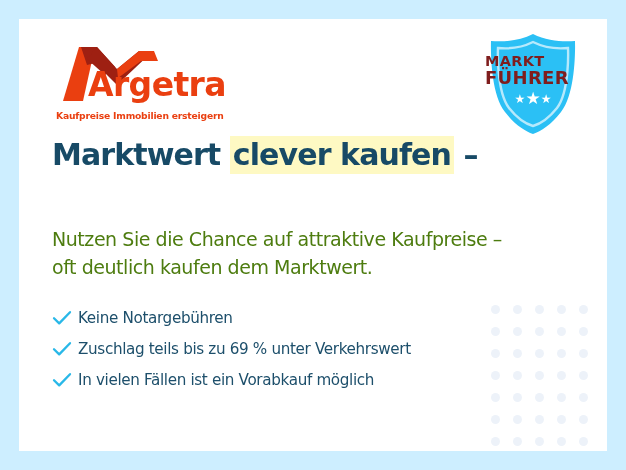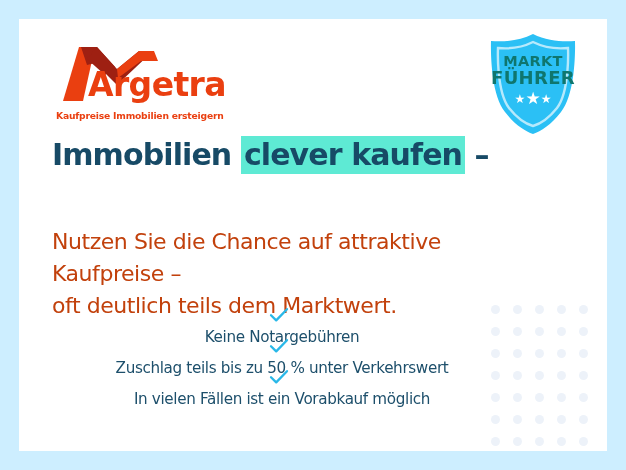--- a/index.html
+++ b/index.html
@@ -93,22 +93,21 @@
     top: 13px;
     width: 96px;
     height: 104px;
   }
   .badge svg { display: block; }
   .badge-text {
     position: absolute;
     left: 0;
     top: 22px;
     width: 96px;
-    text-align: center;
-    color: #0f766e;
+    color: #7f1d1d;
     font-family: "DejaVu Sans", sans-serif;
     font-weight: bold;
     line-height: 1.02;
     letter-spacing: 0.3px;
   }
   .badge-line1 { font-size: 14.5px; display: block; }
   .badge-line2 { font-size: 18px; display: block; }
   .badge-stars {
     position: absolute;
     left: 0;
@@ -129,53 +128,52 @@
     top: 117px;
     width: 520px;
     font-family: "DejaVu Sans", sans-serif;
     font-weight: bold;
     font-size: 30px;
     line-height: 1.26;
     letter-spacing: -0.9px;
     color: #174a66;
   }
   .headline .hl {
-    background: #5eead4;
+    background: #fef9c3;
     padding: 1px 3px 2px 3px;
     box-decoration-break: clone;
     text-align: right;
     -webkit-box-decoration-break: clone;
   }
 
   
   .subhead {
     position: absolute;
     left: 33px;
     top: 207px;
     width: 500px;
     font-family: "DejaVu Sans", sans-serif;
     font-weight: normal;
-    font-size: 22px;
+    font-size: 19px;
     line-height: 1.46;
     letter-spacing: -0.45px;
-    color: #c2410c;
+    color: #4d7c0f;
   }
 
   
   .bullets {
     position: absolute;
     left: 33px;
     top: 283px;
     width: 460px;
   }
   .bullet {
     display: flex;
     align-items: center;
     height: 31px;
-    flex-direction: column;
   }
   .bullet .check {
     width: 26px;
     flex: 0 0 26px;
     display: flex;
     align-items: center;
   }
   .bullet .label {
     font-family: "DejaVu Sans", sans-serif;
     font-size: 15.2px;
@@ -247,44 +245,44 @@
         <path d="M48 10 C 36 16, 23 17, 13 16 C 13 16, 11 59, 24 76 C 32 86, 41 92, 48 94 C 55 92, 64 86, 72 76 C 85 59, 83 16, 83 16 C 73 17, 60 16, 48 10 Z" fill="none" stroke="#b6e9fc" stroke-width="2.4"></path>
       </svg>
       <div class="badge-text">
         <span class="badge-line1">MARKT</span>
         <span class="badge-line2">FÜHRER</span>
       </div>
       <div class="badge-stars" id="badge-stars"><span class="s-sm">★</span><span class="s-lg">★</span><span class="s-sm">★</span></div>
     </div>
 
     <div class="headline">
-      <span>Immobilien </span><span class="hl">clever kaufen</span><span> –</span><br>
+      <span>Marktwert </span><span class="hl">clever kaufen</span><span> –</span><br>
     </div>
 
     <div class="subhead">
       <span>Nutzen Sie die Chance auf attraktive Kaufpreise –</span><br>
-      <span>oft deutlich teils dem Marktwert.</span>
+      <span>oft deutlich kaufen dem Marktwert.</span>
     </div>
 
     <div class="bullets" id="bullet-list">
         <div class="bullet">
           <span class="check">
             <svg width="20" height="16" viewBox="0 0 20 16" xmlns="http://www.w3.org/2000/svg">
               <path d="M2 8.2 L7.2 13.4 L18 2.2" fill="none" stroke="#29b8e8" stroke-width="2.3" stroke-linecap="round" stroke-linejoin="round"></path>
             </svg>
           </span>
           <span class="label">Keine Notargebühren</span>
         </div>
         <div class="bullet">
           <span class="check">
             <svg width="20" height="16" viewBox="0 0 20 16" xmlns="http://www.w3.org/2000/svg">
               <path d="M2 8.2 L7.2 13.4 L18 2.2" fill="none" stroke="#29b8e8" stroke-width="2.3" stroke-linecap="round" stroke-linejoin="round"></path>
             </svg>
           </span>
-          <span class="label">Zuschlag teils bis zu 50 % unter Verkehrswert</span>
+          <span class="label">Zuschlag teils bis zu 69 % unter Verkehrswert</span>
         </div>
         <div class="bullet">
           <span class="check">
             <svg width="20" height="16" viewBox="0 0 20 16" xmlns="http://www.w3.org/2000/svg">
               <path d="M2 8.2 L7.2 13.4 L18 2.2" fill="none" stroke="#29b8e8" stroke-width="2.3" stroke-linecap="round" stroke-linejoin="round"></path>
             </svg>
           </span>
           <span class="label">In vielen Fällen ist ein Vorabkauf möglich</span>
         </div>
       </div>

